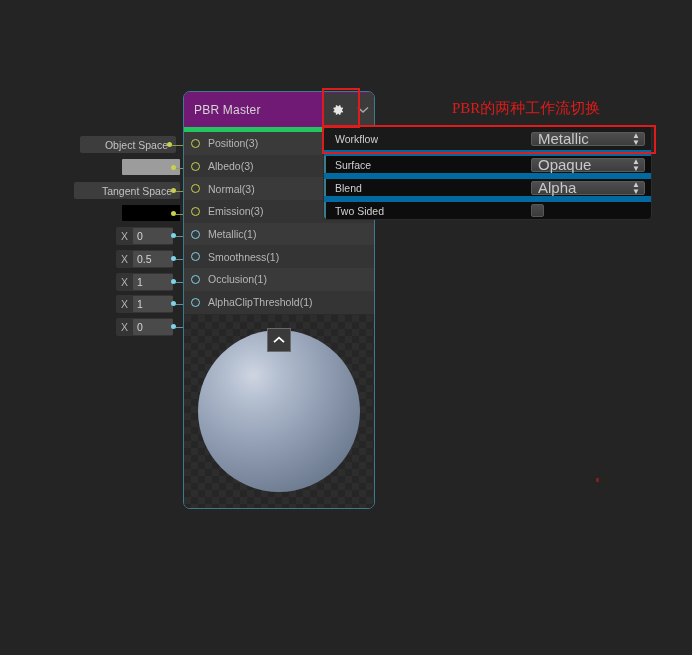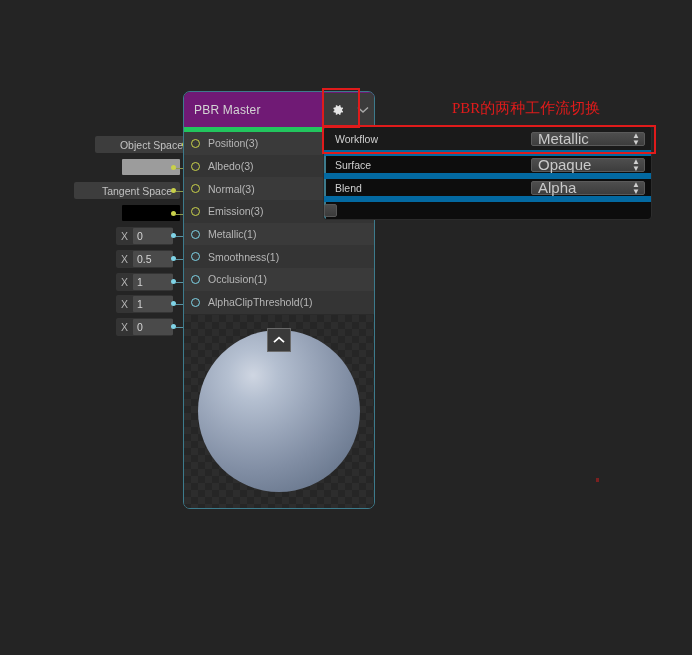--- a/index.html
+++ b/index.html
@@ -167,21 +167,21 @@
   }
   .reddot{position:absolute;width:3px;height:4px;background:#7a2020;}
 </style>
 </head>
 <body>
 
 <div class="canvas"></div>
 
 <div>
 
-  <div class="inwrap" style="left:95px;top:133px;width:96px;height:23px;">
+  <div class="inwrap" style="left:80px;top:133px;width:96px;height:23px;">
     <div class="in-pill" style="width:96px;margin-top:3px;">
       <span class="txt">Object Space</span>
     </div>
     <div class="dot" style="left:87px;"></div>
     <div class="wire" style="left:92px;width:12px;"></div>
   </div>
 
   <div class="inwrap" style="left:84px;top:156px;width:96px;height:23px;">
     <div class="swatch" style="width:58px;margin-left:38px;margin-top:3px;background:#9c9c9c;"></div>
     <div class="dot" style="left:87px;"></div>
@@ -354,20 +354,21 @@
 
   <div class="set-row">
     <span class="set-label">Blend</span>
     <div class="enum">
       <span class="val">Alpha</span>
       <span class="updown">▲<br>▼</span>
     </div>
   </div>
 
   <div class="set-row">
+    <span class="set-label">Two Sided</span>
     <div class="chk"></div>
   </div>
 </div>
 
 <div class="redbox" style="left:322px;top:88px;width:38px;height:40px;"></div>
 <div class="redbox" style="left:322px;top:125px;width:334px;height:29px;"></div>
 <div class="annot" style="left:452px;top:99px;">PBR的两种工作流切换</div>
 <div class="reddot" style="left:596px;top:478px;"></div>
 
 </body></html>

